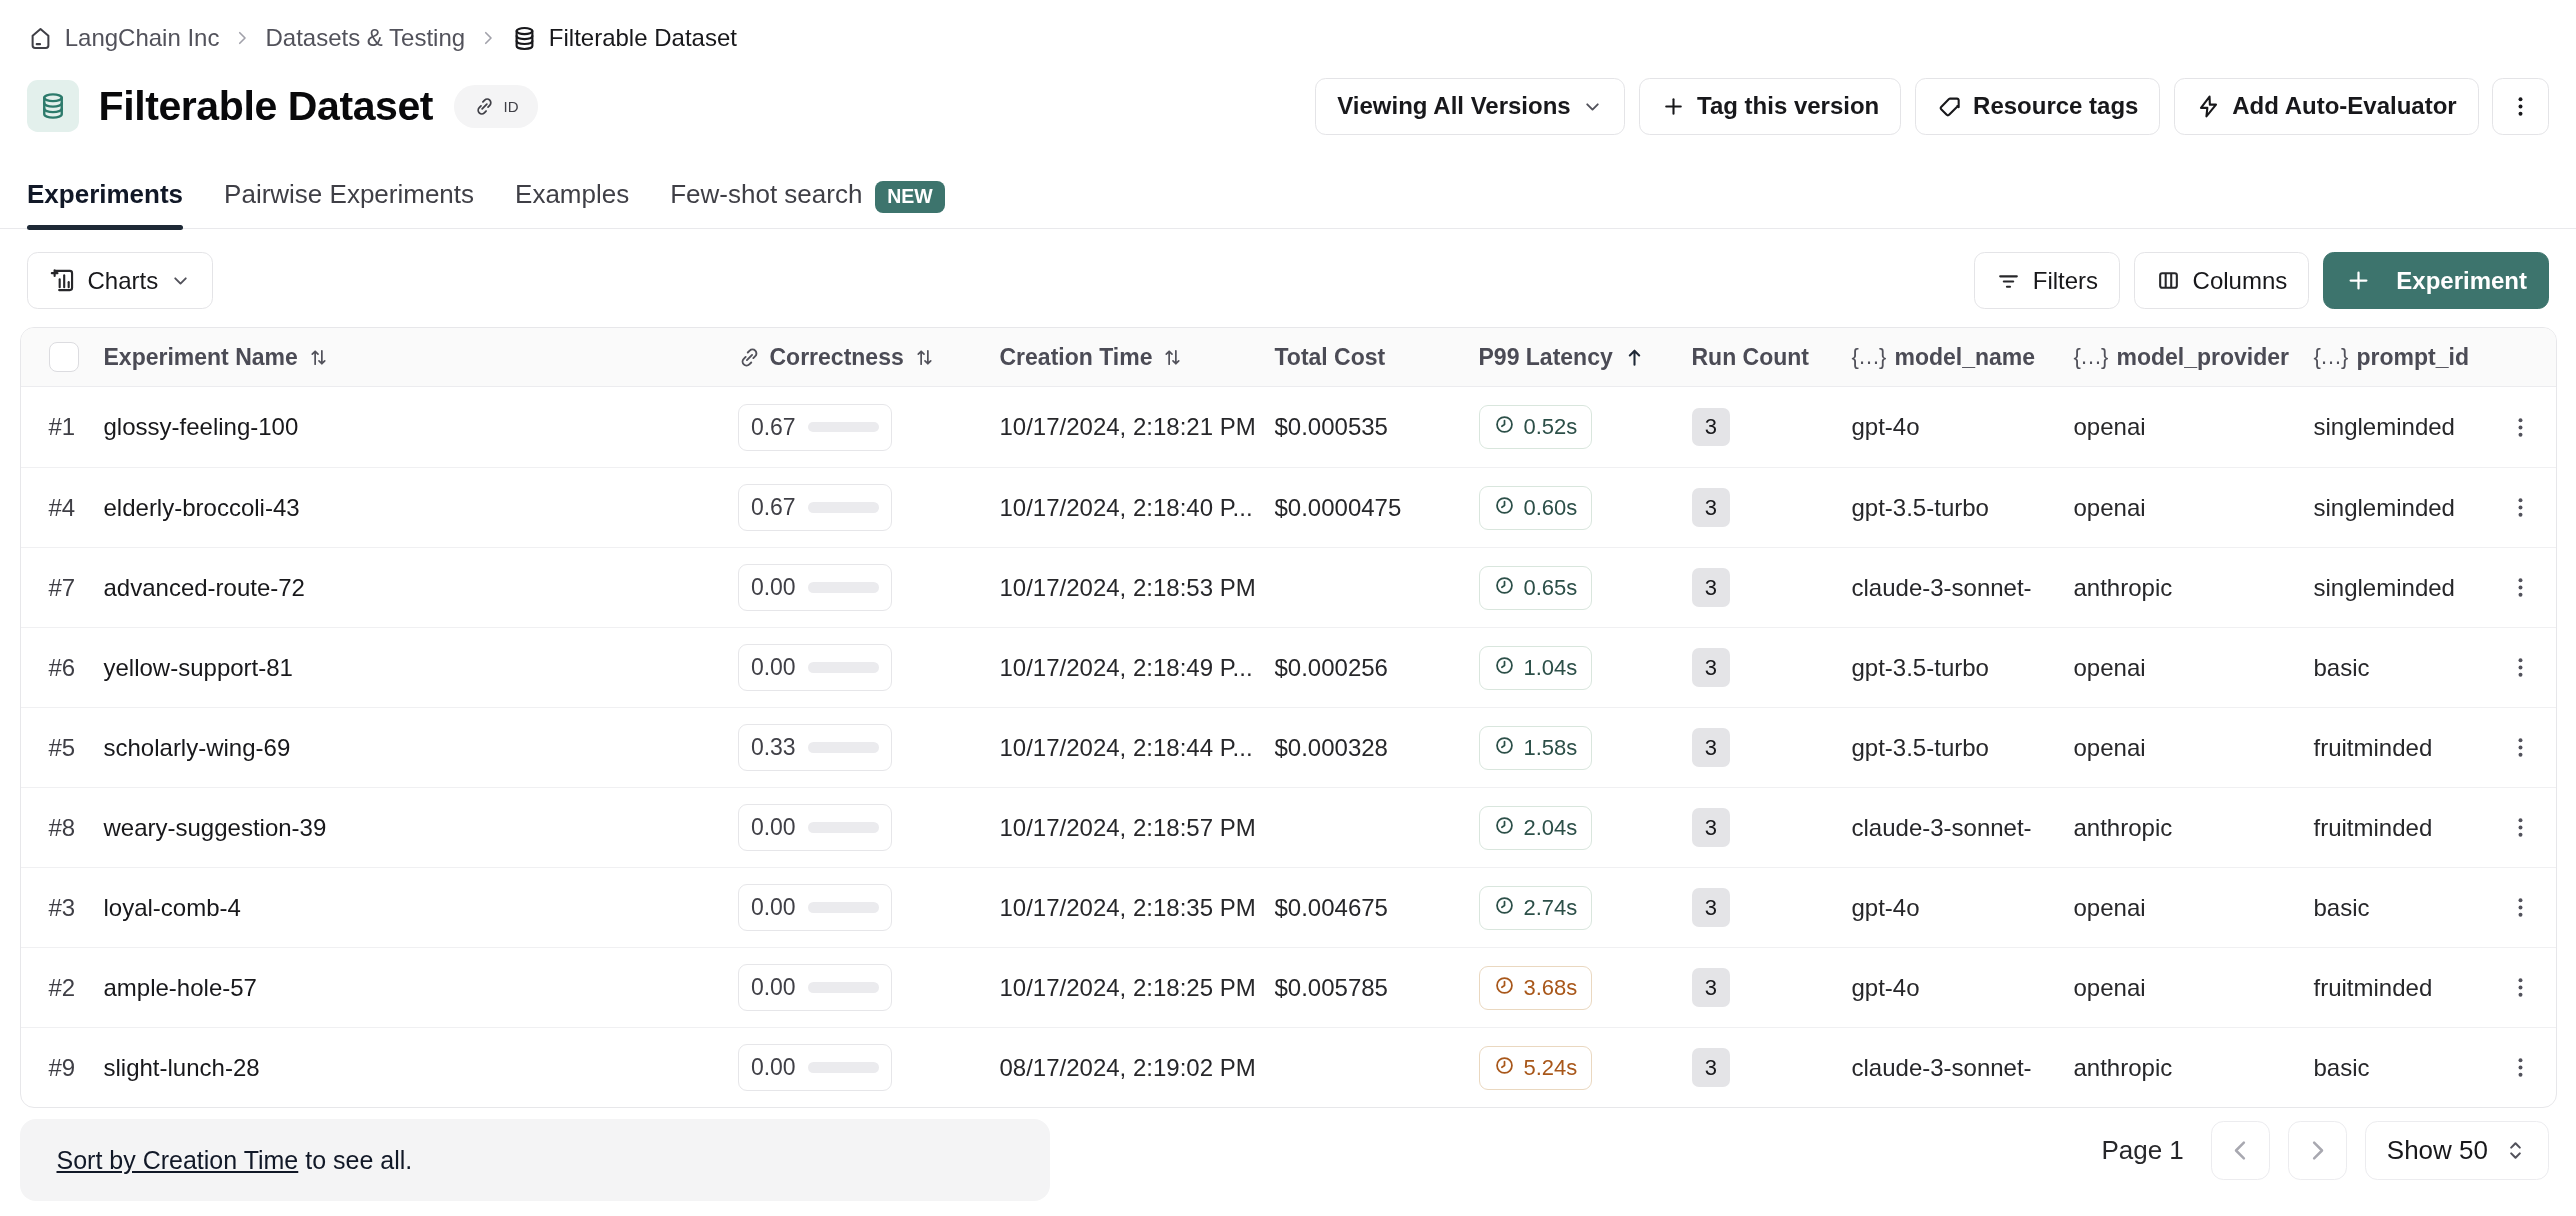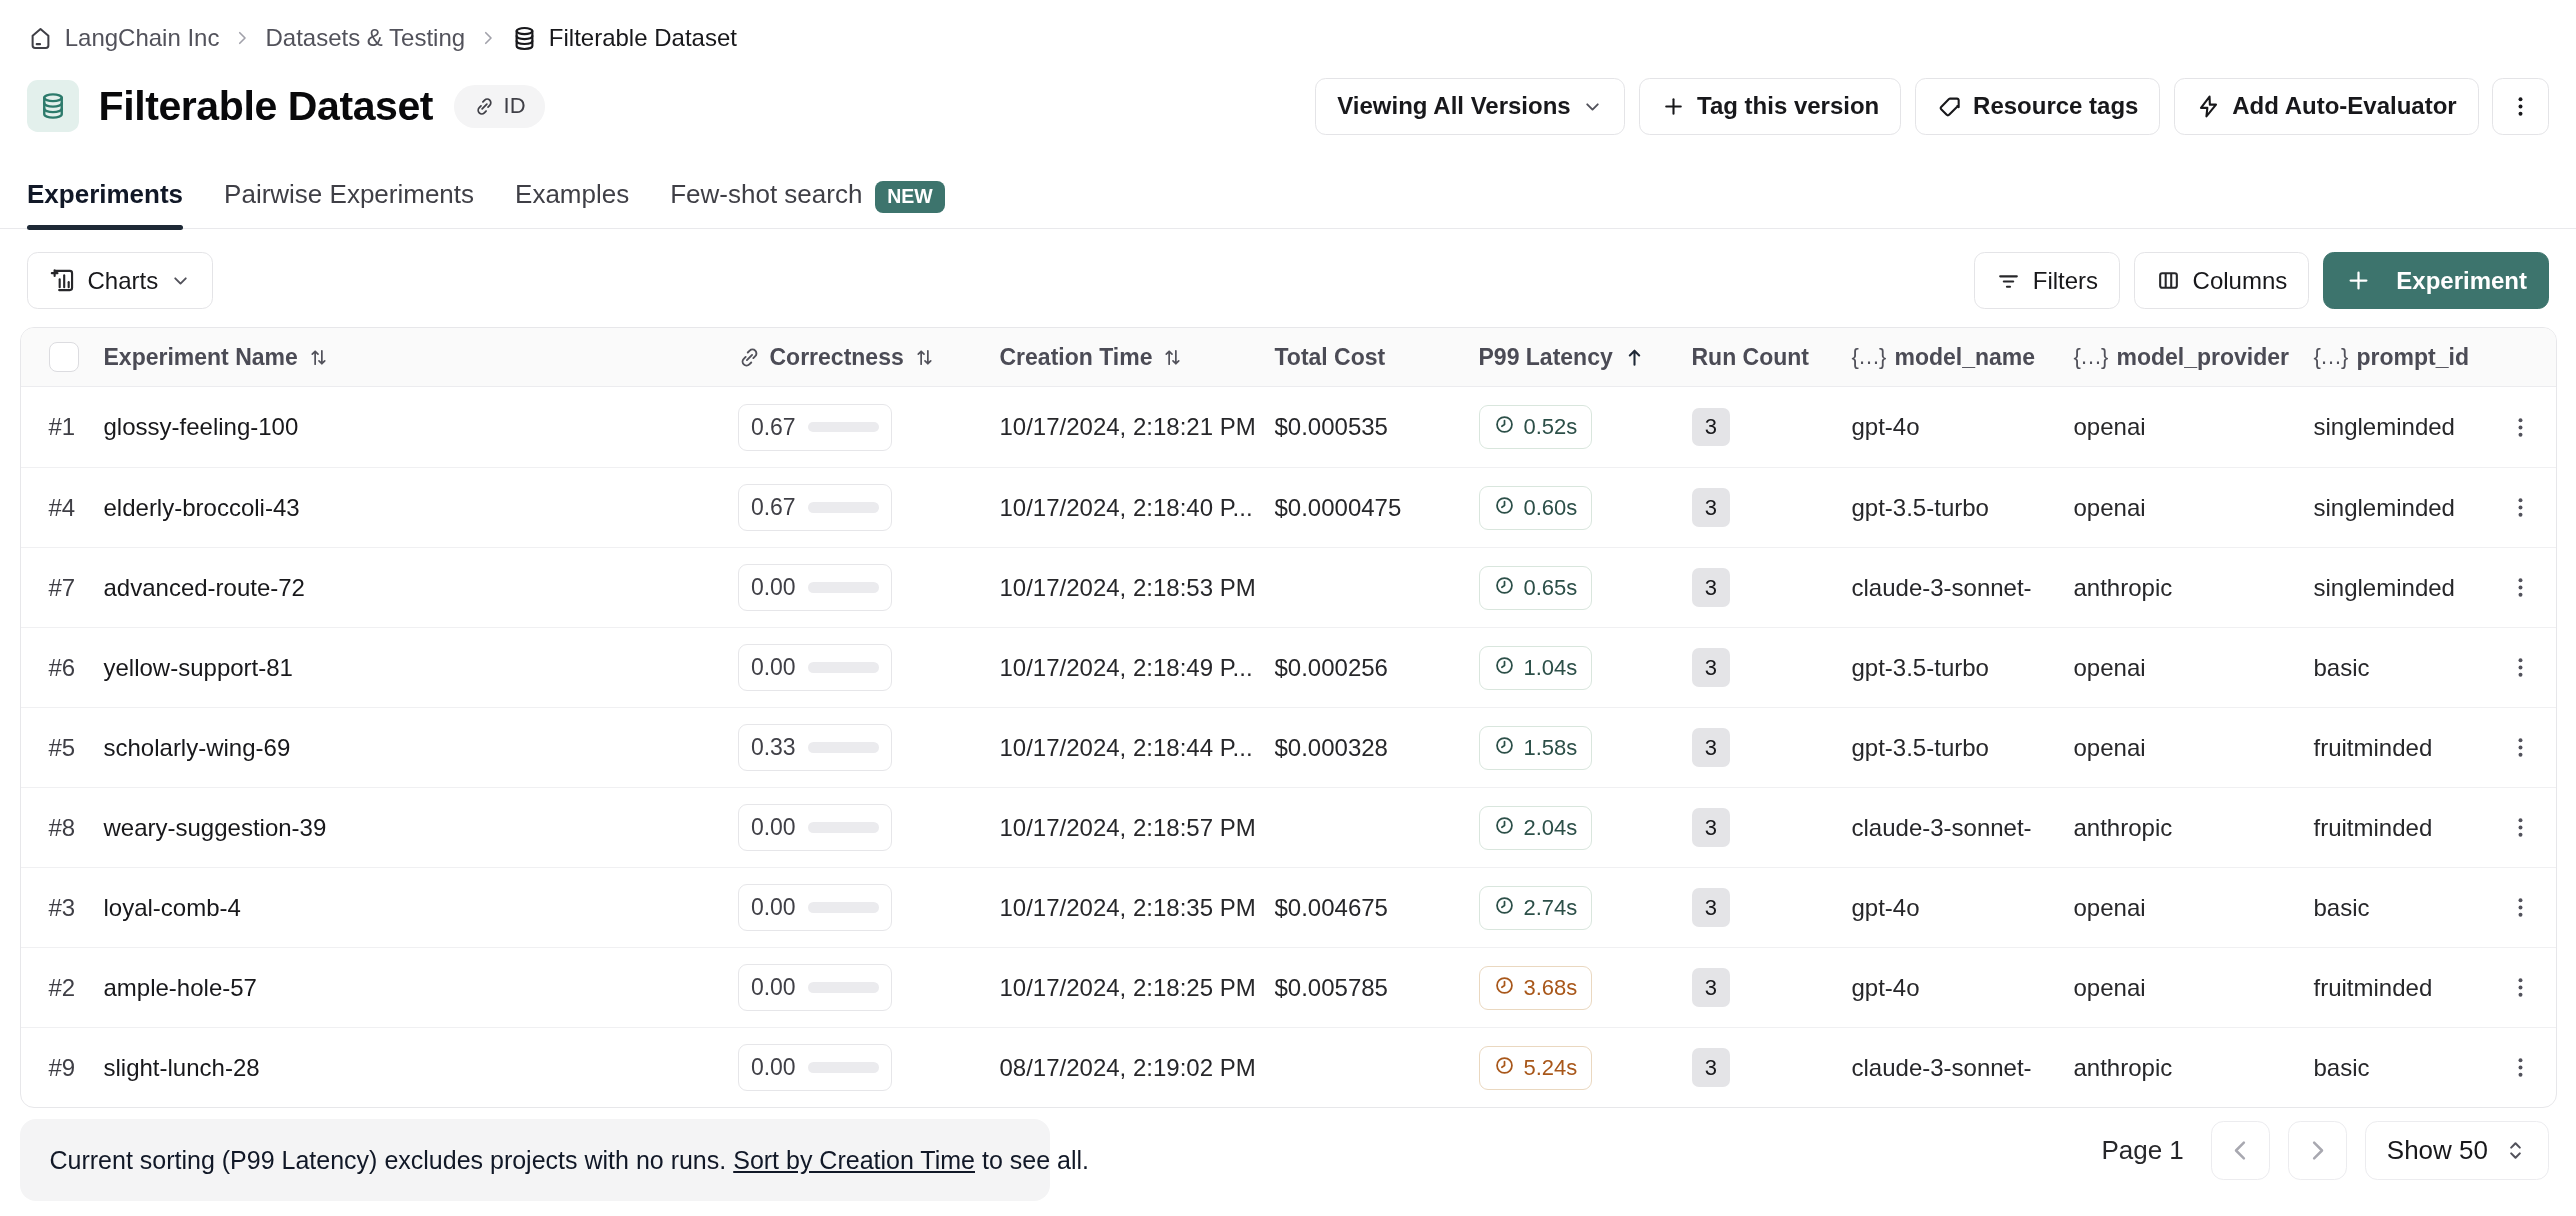--- a/index.html
+++ b/index.html
@@ -30,21 +30,21 @@
   }
   .dataset-icon-box {
     width: 52px; height: 52px; border-radius: 10.7px;
     background: #e3f0ec; color: #2c7a6b;
     display: flex; align-items: center; justify-content: center;
   }
   .page-title { font-size: 41px; font-weight: bold; margin-left: 19.5px; letter-spacing: -0.4px; color: #09090b; }
   .id-pill {
     margin-left: 21px; height: 43px; border-radius: 21px; background: #f4f4f5;
     display: flex; align-items: center; gap: 9px; padding: 0 19.5px;
-    font-size: 22px; color: #3f3f46; cursor: pointer;
+    font-size: 15px; color: #3f3f46; cursor: pointer;
   }
   .header-actions { margin-left: auto; display: flex; align-items: center; gap: 13.3px; }
   .btn {
     height: 57px; border-radius: 10.7px; border: 1.8px solid #e4e4e7; background: #fff;
     display: flex; align-items: center; gap: 11.5px; padding: 0 21px;
     font-size: 24px; font-weight: 600; color: #18181b; cursor: pointer; white-space: nowrap;
   }
   .btn.icon-only { width: 57px; padding: 0; justify-content: center; }
 
   
@@ -697,21 +697,20 @@
               <circle cx="12" cy="12" r="1.9"></circle>
               <circle cx="12" cy="19" r="1.9"></circle>
             </svg>
       </button>
     </div>
   </div>
 </div>
 </section>
 
 <div class="toast">
-  <span>Current sorting (P99 Latency) excludes projects with no runs.</span>
   <a>Sort by Creation Time</a>
   <span>to see all.</span>
 </div>
 
 <div class="pagination">
   <span class="page-label">Page 1</span>
   <button class="page-btn">
     <svg width="27" height="27" viewBox="0 0 24 24" fill="none" stroke="currentColor" stroke-width="2.2" stroke-linecap="round" stroke-linejoin="round">
         <polyline points="15 5 8 12 15 19"></polyline>
       </svg>

